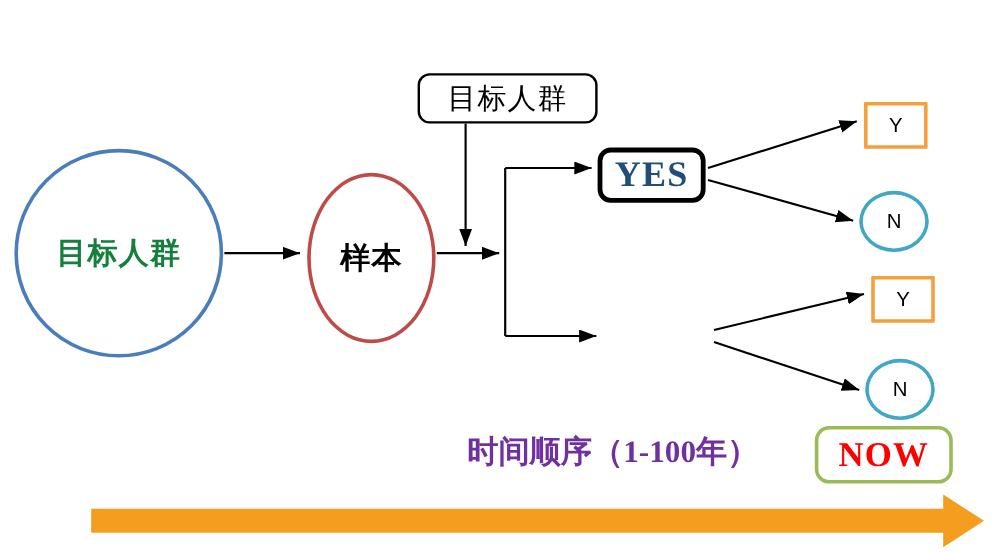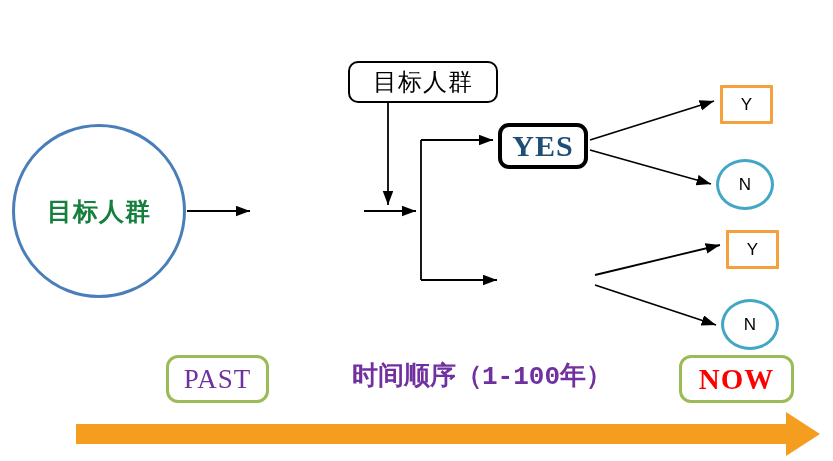--- a/index.html
+++ b/index.html
@@ -167,27 +167,26 @@
     color: #FF0000;
     letter-spacing: 1px;
   }
 
   
   .n-timeseq {
     left: 322px;
     top: 357px;
     width: 310px;
     height: 40px;
-    font-family: Liberation Mono, monospace;
+    font-family: Liberation Serif, serif;
     font-size: 26px;
     font-weight: bold;
     color: #7030A0;
-    justify-content: flex-start;
+    justify-content: flex-end;
     letter-spacing: 0px;
-    margin-left: 30px;
   }
 </style>
 </head>
 <body>
 
 <div id="canvas">
 
   <svg id="wires" viewBox="0 0 833 461" xmlns="http://www.w3.org/2000/svg">
     <defs>
       <marker id="arrowSmall" markerWidth="9" markerHeight="9" refX="8" refY="3" orient="auto" markerUnits="strokeWidth">
@@ -218,20 +217,23 @@
     <g>
       <polygon points="76,424 786,424 786,412 820,434 786,456 786,444 76,444" fill="#F59D1E"></polygon>
     </g>
   </svg>
 
 
   <div class="node n-population">
     <span>目标人群</span>
   </div>
 
+  <div class="node n-sample">
+    <span>样本</span>
+  </div>
 
   <div class="node n-exposure">
     <span>目标人群</span>
   </div>
 
   <div class="node n-yes">
     <span>YES</span>
   </div>
 
 
@@ -242,23 +244,20 @@
     <span>N</span>
   </div>
 
   <div class="node n-y n-y2">
     <span>Y</span>
   </div>
   <div class="node n-n n-n2">
     <span>N</span>
   </div>
 
-  <div class="node n-past">
-    <span>PAST</span>
-  </div>
 
   <div class="node n-timeseq">
     <span>时间顺序（1-100年）</span>
   </div>
 
   <div class="node n-now">
     <span>NOW</span>
   </div>
 
 </div>

